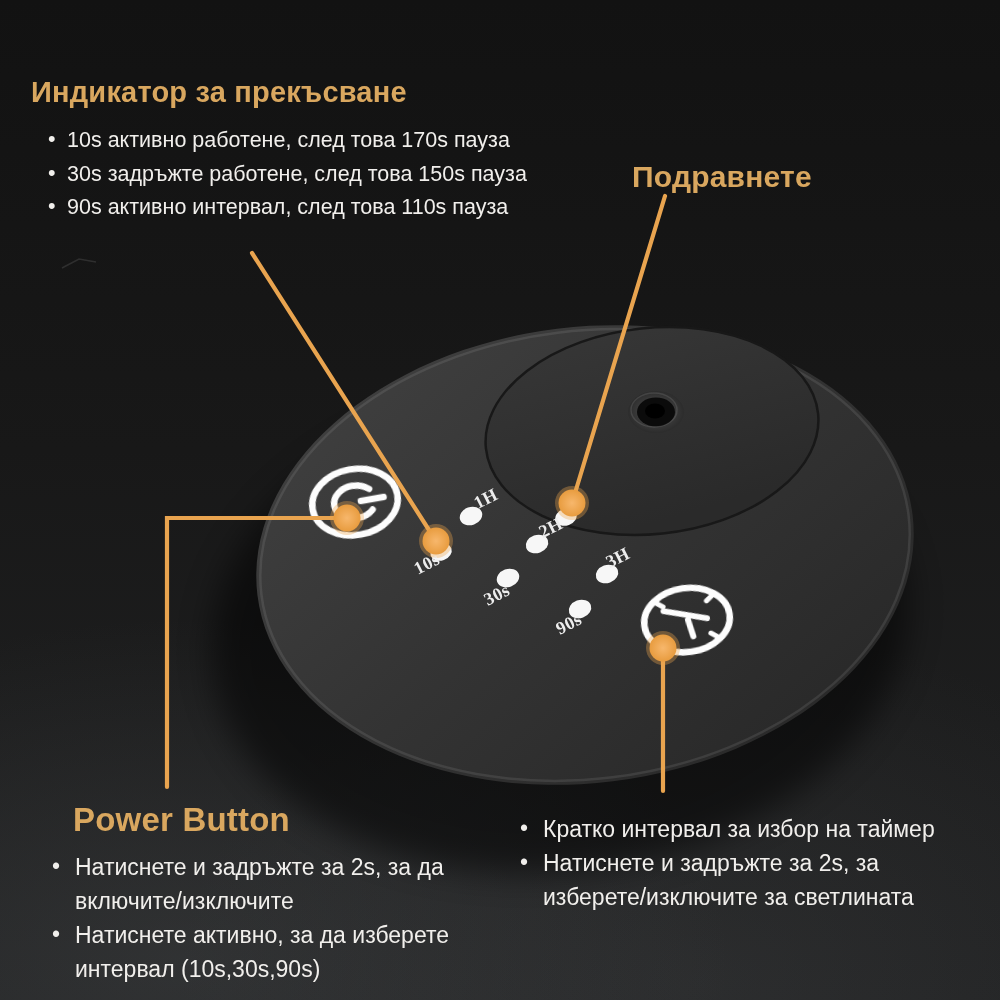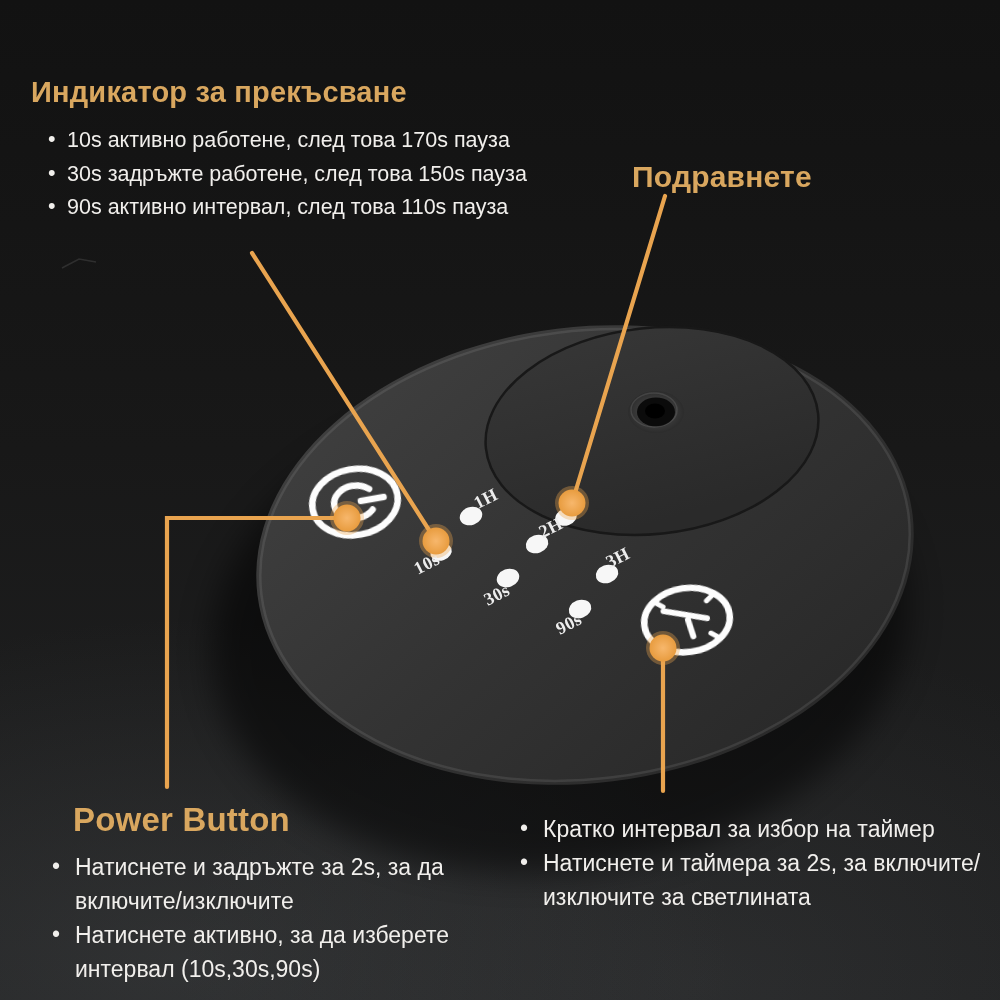--- a/index.html
+++ b/index.html
@@ -169,17 +169,17 @@
     <div class="sec-title">Power Button</div>
     <ul class="bullets">
       <li>Натиснете и задръжте за 2s, за да включите/изключите</li>
       <li>Натиснете активно, за да изберете интервал (10s,30s,90s)</li>
     </ul>
   </div>
 
   <div class="abs sec-timer">
     <ul class="bullets">
       <li>Кратко интервал за избор на таймер</li>
-      <li>Натиснете и таймера за 2s, за включите/изключите за светлината</li>
+      <li>Натиснете и задръжте за 2s, за изберете/изключите за светлината</li>
     </ul>
   </div>
 
 </div>
 
 </body></html>

